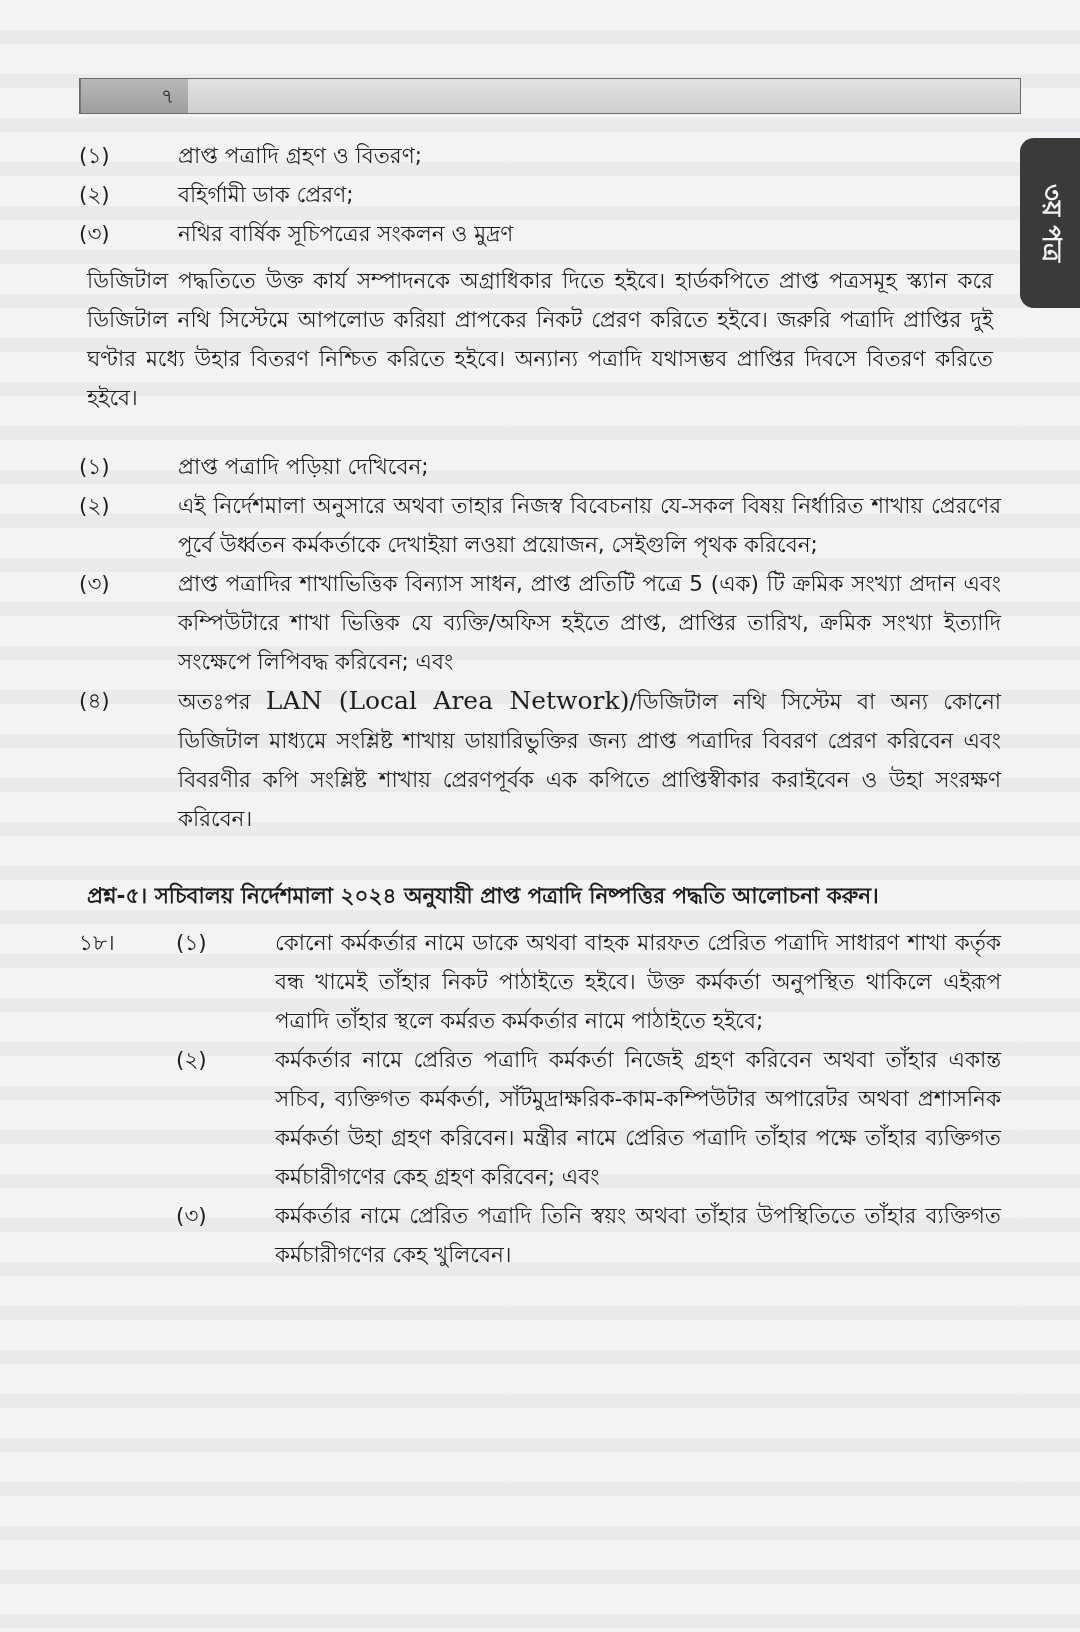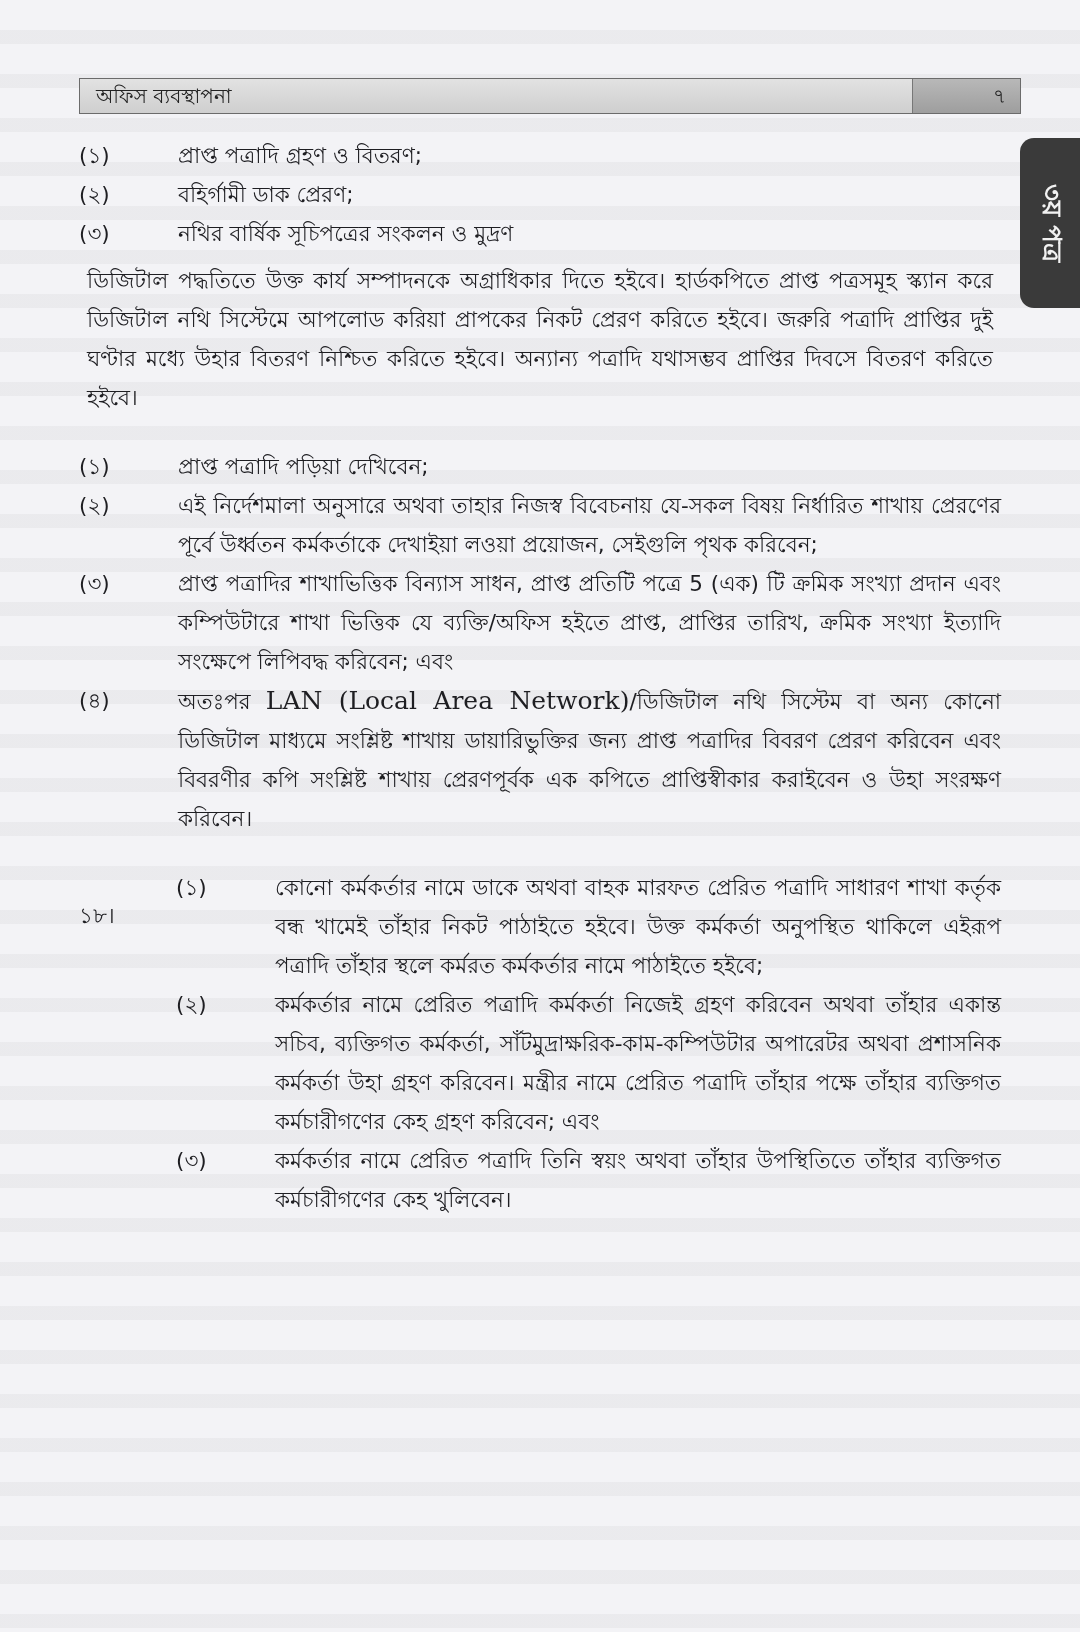--- a/index.html
+++ b/index.html
@@ -38,34 +38,33 @@
   .side-tab span {
     color:#f2f2f2; font-size:26px; font-weight:bold;
     transform:rotate(90deg); white-space:nowrap;
   }
   .content {
     position:absolute; left:79px; top:136px; width:922px;
     font-size:21.5px; line-height:39px;
   }
   .row { display:flex; }
   .num { width:62px; flex-shrink:0; }
-  .num2 { width:60px; flex-shrink:0;margin-top:28px; }
+  .num2 { width:60px; flex-shrink:0; }
   .txt { flex:1; text-align:justify;margin-left:37px; }
   p { margin:8px; text-align:justify; }
   .gap { height:14px; }
   .bold { font-weight:bold; }
   .latin { font-family:"DejaVu Serif", serif; font-size:25px; }
 </style>
 </head>
 <body>
 
 <div class="ghost"></div>
 
 <div class="header-bar">
-  <div class="header-title">অফিস ব্যবস্থাপনা</div>
   <div class="header-page">৭</div>
 </div>
 
 <div class="side-tab">
   <span>৩য় পত্র</span>
 </div>
 
 <div class="content">
 
   <div class="row">
@@ -97,20 +96,21 @@
     <div class="num">(৩)</div>
     <div class="txt">প্রাপ্ত পত্রাদির শাখাভিত্তিক বিন্যাস সাধন, প্রাপ্ত প্রতিটি পত্রে 5 (এক) টি ক্রমিক সংখ্যা প্রদান এবং কম্পিউটারে শাখা ভিত্তিক যে ব্যক্তি/অফিস হইতে প্রাপ্ত, প্রাপ্তির তারিখ, ক্রমিক সংখ্যা ইত্যাদি সংক্ষেপে লিপিবদ্ধ করিবেন; এবং</div>
   </div>
   <div class="row">
     <div class="num">(৪)</div>
     <div class="txt"><span>অতঃপর </span><span class="latin">LAN (Local Area Network)</span><span>/ডিজিটাল নথি সিস্টেম বা অন্য কোনো ডিজিটাল মাধ্যমে সংশ্লিষ্ট শাখায় ডায়ারিভুক্তির জন্য প্রাপ্ত পত্রাদির বিবরণ প্রেরণ করিবেন এবং বিবরণীর কপি সংশ্লিষ্ট শাখায় প্রেরণপূর্বক এক কপিতে প্রাপ্তিস্বীকার করাইবেন ও উহা সংরক্ষণ করিবেন।</span></div>
   </div>
 
   <div class="gap" style="height:30px"></div>
 
+  <p class="bold">প্রশ্ন-৫। সচিবালয় নির্দেশমালা ২০২৪ অনুযায়ী প্রাপ্ত পত্রাদি নিষ্পত্তির পদ্ধতি আলোচনা করুন।</p>
 
   <div class="row">
     <div class="num2">১৮।</div>
     <div class="txt">
       <div class="row">
         <div class="num">(১)</div>
         <div class="txt">কোনো কর্মকর্তার নামে ডাকে অথবা বাহক মারফত প্রেরিত পত্রাদি সাধারণ শাখা কর্তৃক বন্ধ খামেই তাঁহার নিকট পাঠাইতে হইবে। উক্ত কর্মকর্তা অনুপস্থিত থাকিলে এইরূপ পত্রাদি তাঁহার স্থলে কর্মরত কর্মকর্তার নামে পাঠাইতে হইবে;</div>
       </div>
       <div class="row">
         <div class="num">(২)</div>

